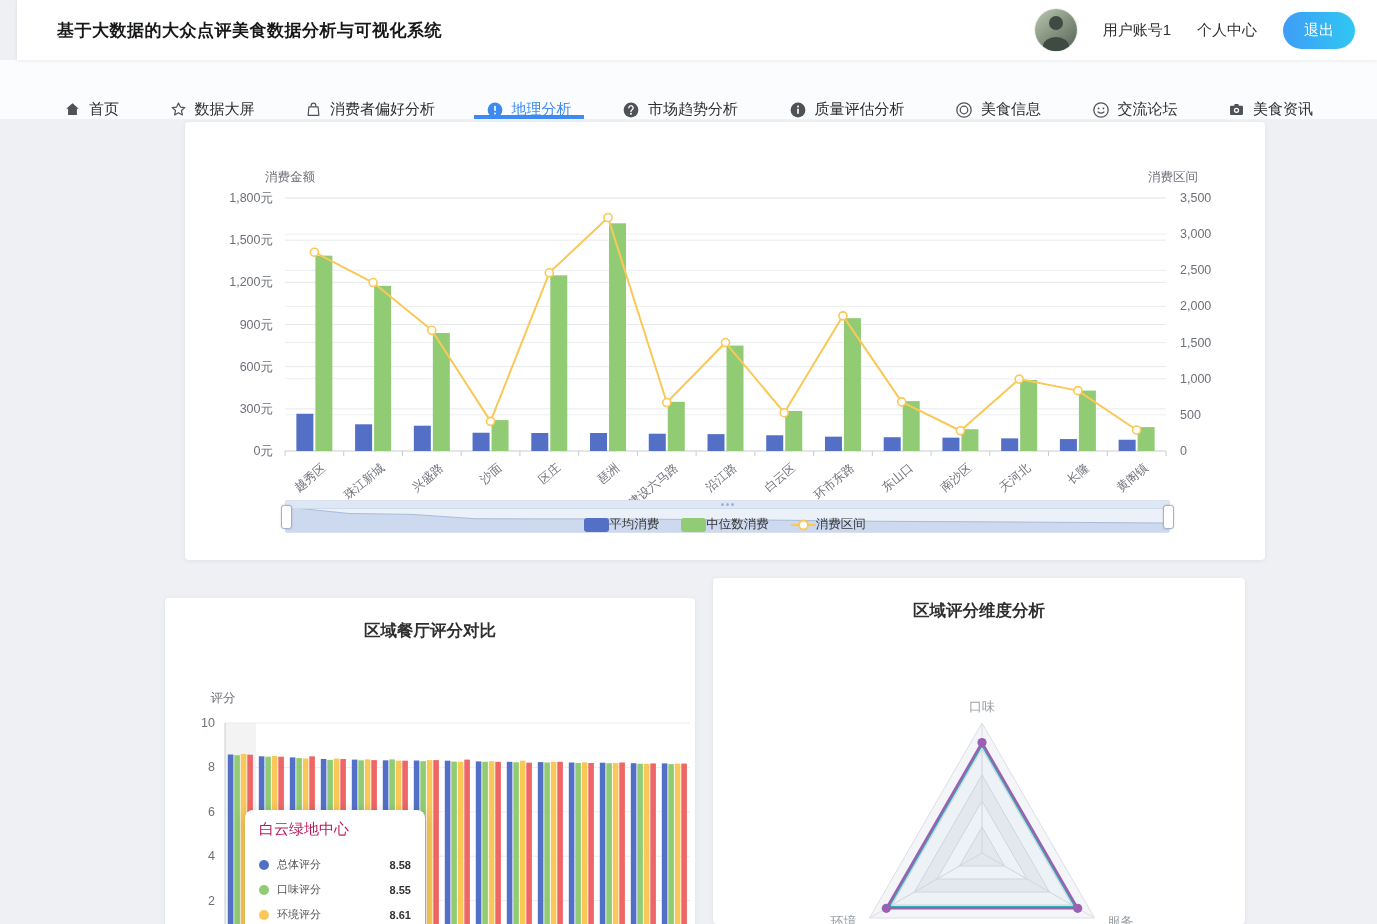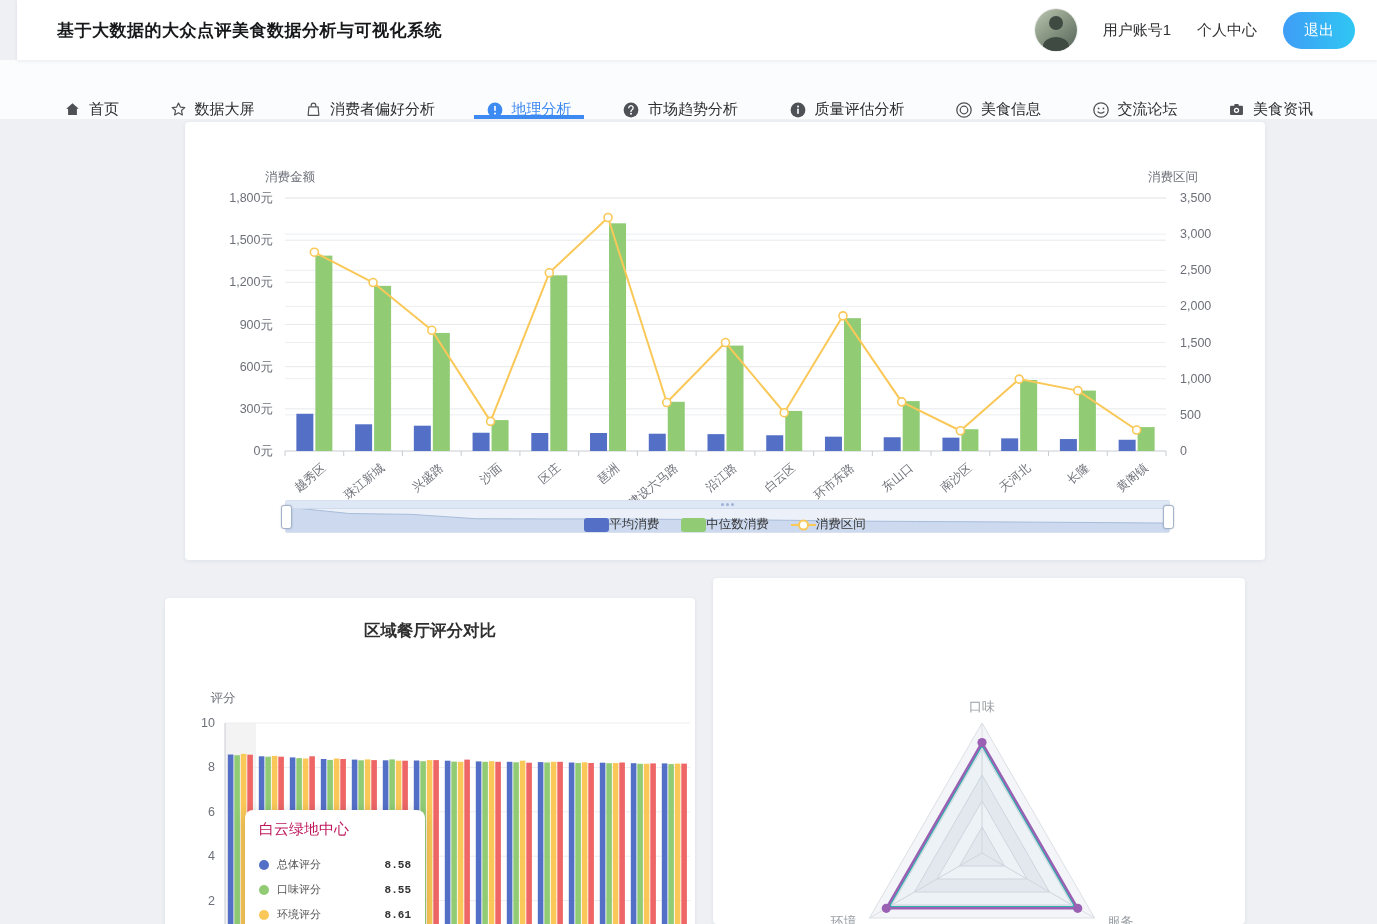--- a/index.html
+++ b/index.html
@@ -59,21 +59,21 @@
       align-items:center;font-size:12.5px;color:#333;z-index:3;}
   .lg-item{display:inline-flex;align-items:center;cursor:pointer;}
   .lg-rect{width:25px;height:14px;border-radius:3px;display:inline-block;}
 
   
   .tip{position:absolute;left:80px;top:212px;width:152px;background:#fff;border-radius:8px;
       box-shadow:0 3px 14px rgba(0,0,0,.18);padding:10px 14px;z-index:5;}
   .tip-title{font-size:15px;color:#be185d;margin-bottom:18px;}
   .tip-row{display:flex;align-items:center;gap:8px;font-size:11px;color:#555;margin:10px 0;}
   .tip-dot{width:10px;height:10px;border-radius:50%;flex:none;}
-  .tip-val{margin-left:auto;font-weight:700;color:#333;font-family:Liberation Mono, monospace;}
+  .tip-val{margin-left:auto;font-weight:700;color:#333;}
 </style>
 </head>
 <body>
 
 <header id="app-header">
   <div class="app-title">基于大数据的大众点评美食数据分析与可视化系统</div>
   <div class="h-right">
     <div class="avatar"></div>
     <span class="h-user">用户账号1</span>
     <span class="h-profile">个人中心</span>
@@ -417,20 +417,21 @@
         </div>
         <div class="tip-row">
           <span class="tip-dot" style="background: rgb(238, 102, 102);"></span>
           <span>服务评分</span>
           <span class="tip-val">8.57</span>
         </div>
       </div>
   </section>
 
   <section class="card" id="card-radar">
+    <h3>区域评分维度分析</h3>
     <div class="chart-box" id="chart-radar">
         <svg width="532" height="346" viewBox="0 0 532 346">
           <polygon points="269.0,145.0 381.6,340.0 156.4,340.0" fill="#f4f5f8" stroke="#dcdfe4"></polygon>
           <polygon points="269.0,171.0 359.1,327.0 178.9,327.0" fill="#ffffff" stroke="#dcdfe4"></polygon>
           <polygon points="269.0,197.0 336.5,314.0 201.5,314.0" fill="#f4f5f8" stroke="#dcdfe4"></polygon>
           <polygon points="269.0,223.0 314.0,301.0 224.0,301.0" fill="#ffffff" stroke="#dcdfe4"></polygon>
           <polygon points="269.0,249.0 291.5,288.0 246.5,288.0" fill="#f4f5f8" stroke="#dcdfe4"></polygon>
           <line x1="269" y1="275" x2="269" y2="145" stroke="#dcdfe4"></line>
           <line x1="269" y1="275" x2="381.58" y2="340" stroke="#dcdfe4"></line>
           <line x1="269" y1="275" x2="156.42000000000002" y2="340" stroke="#dcdfe4"></line>

